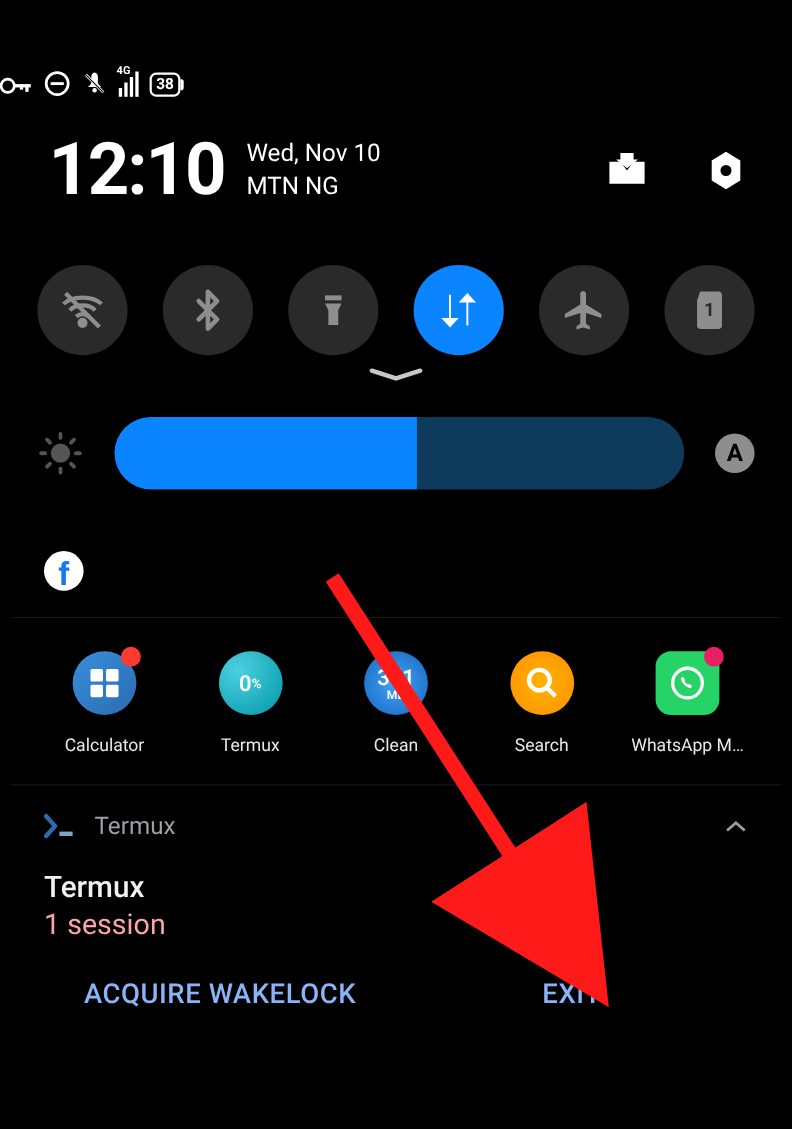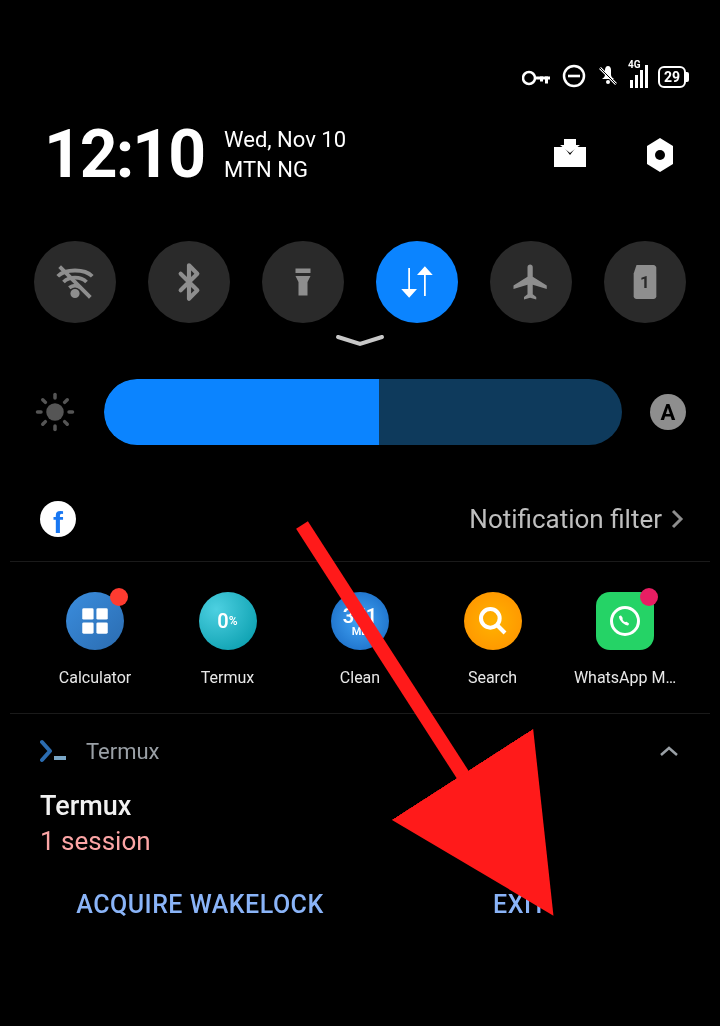--- a/index.html
+++ b/index.html
@@ -10,21 +10,20 @@
     font-family: -apple-system, BlinkMacSystemFont, "Segoe UI", Roboto, sans-serif;
     color: #fff;
     overflow: hidden;
     position: relative;
   }
 
   
   .status-bar {
     height: 88px;
     display: flex;
-    justify-content: flex-end;
     align-items: flex-end;
     padding: 0 34px 0 0;
     gap: 10px;
   }
   .status-bar svg, .status-bar .battery-wrap { flex-shrink: 0; }
   .battery-wrap {
     display: flex;
     align-items: center;
     border: 2px solid #fff;
     border-radius: 6px;
@@ -312,21 +311,21 @@
     <line x1="4" y1="4" x2="20" y2="20" stroke="#000" stroke-width="1"></line>
   </svg>
   <div class="sig-4g">
     <span class="lbl">4G</span>
     <div class="bar b1"></div>
       <div class="bar b2"></div>
       <div class="bar b3"></div>
       <div class="bar b4"></div>
   </div>
   <div class="battery-wrap">
-    <span class="battery-pct">29</span>
+    <span class="battery-pct">38</span>
   </div>
 </div>
 
 <div class="header-row">
   <div class="time">12:10</div>
   <div class="date-carrier">
     <div>Wed, Nov 10</div>
     <div>MTN NG</div>
   </div>
   <div class="header-actions">
@@ -404,26 +403,20 @@
       <div class="brightness-fill"></div>
     </div>
     <div class="auto-bright">A</div>
   </div>
 </div>
 
 <div class="notif-filter">
   <div class="fb-icon">
       <span>f</span>
     </div>
-  <div class="notif-filter-text">
-    <span>Notification filter</span>
-    <svg width="14" height="22" viewBox="0 0 14 22" fill="none" stroke="#8e8e8e" stroke-width="3">
-      <path d="M3 3 L11 11 L3 19"></path>
-    </svg>
-  </div>
 </div>
 
 <div class="shortcut-row">
   <div class="shortcut">
     <div class="shortcut-ic ic-calc">
       <svg width="34" height="34" viewBox="0 0 24 24" fill="#fff">
           <rect x="3" y="3" width="8" height="8" rx="1"></rect>
           <rect x="13" y="3" width="8" height="8" rx="1"></rect>
           <rect x="3" y="13" width="8" height="8" rx="1"></rect>
           <rect x="13" y="13" width="8" height="8" rx="1"></rect>

